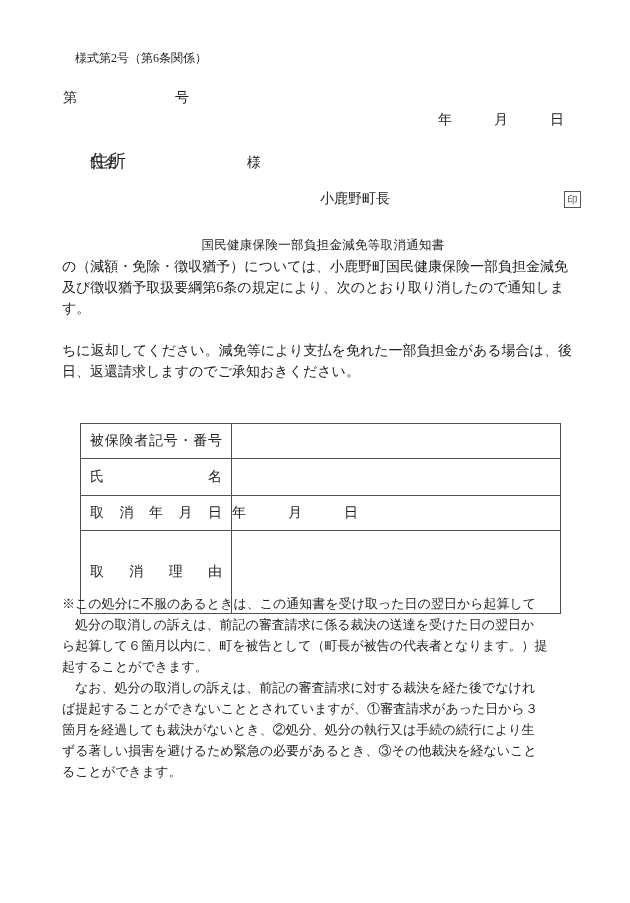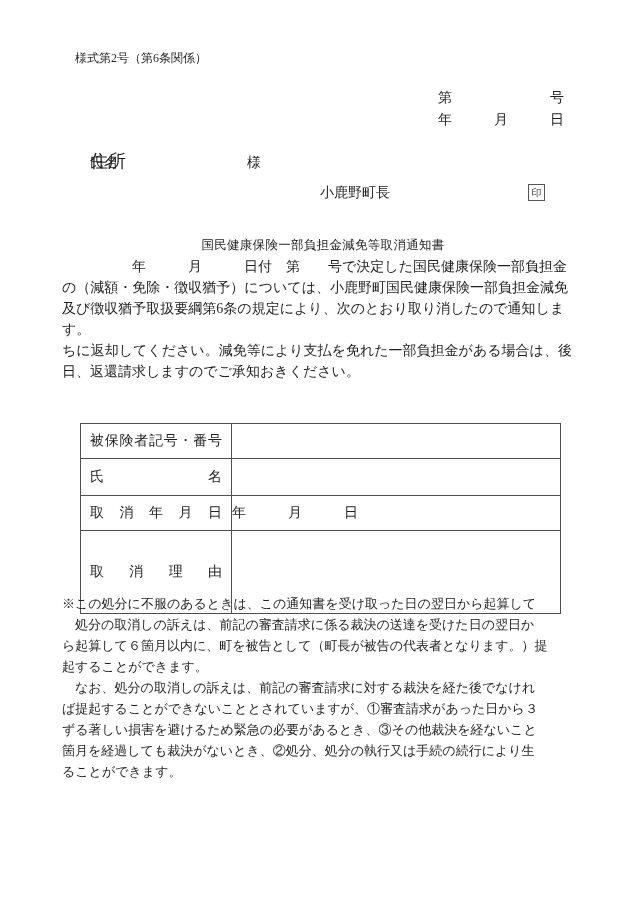--- a/index.html
+++ b/index.html
@@ -2,26 +2,26 @@
 <html><head>
 <meta charset="utf-8">
 <style>
   html,body{margin:0;padding:0;background:#e8e8e8;}
   .page{
     position:relative;width:630px;height:903px;background:#ffffff;
     font-family:"Liberation Serif","DejaVu Serif",serif;color:#1f1f1f;
     overflow:hidden;margin:0 auto;
   }
   .form-code{position:absolute;left:75px;top:50px;font-size:12px;white-space:pre;}
-  .doc-number{position:absolute;left:63px;top:89px;width:501px;text-align:right;font-size:14px;white-space:pre;}
+  .doc-number{position:absolute;left:63px;top:89px;width:501px;text-align:left;font-size:14px;white-space:pre;}
   .date-line{position:absolute;left:63px;top:111px;width:501px;text-align:right;font-size:14px;white-space:pre;}
   .address{position:absolute;left:90px;top:149px;font-size:18px;}
   .name-line{position:absolute;left:90px;top:154px;font-size:14px;}
   .name-line .honorific{display:inline-block;margin-left:129px;}
-  .sender-line{position:absolute;left:320px;top:184px;font-size:14px;display:flex;}
+  .sender-line{position:absolute;left:320px;top:190px;font-size:14px;display:flex;align-items:center;gap:36px;}
   .seal{
     display:inline-block;margin-left:138px;width:15px;height:15px;
     border:1px solid #555;font-size:10px;line-height:15px;text-align:center;color:#3a3a3a;
   }
   .title{position:absolute;left:0;top:229px;width:100%;text-align:center;font-size:12.5px;font-weight:normal;margin:8px;letter-spacing:0.3px;}
   .body-text{position:absolute;left:62px;top:256px;width:507px;font-size:14px;}
   .body-text.p2{top:340px;}
   .tline{height:21px;line-height:21px;white-space:pre;}
   .form-table{
     position:absolute;left:80px;top:423px;width:481px;
@@ -54,21 +54,20 @@
   </div>
 
   <div class="sender-line">
     <span>小鹿野町長</span>
     <span class="seal">印</span>
   </div>
 
   <h1 class="title">国民健康保険一部負担金減免等取消通知書</h1>
 
   <div class="body-text">
-      <div class="tline">　　　　　年　　　月　　　日付　第　　号で決定した国民健康保険一部負担金</div>
       <div class="tline">の（減額・免除・徴収猶予）については、小鹿野町国民健康保険一部負担金減免</div>
       <div class="tline">及び徴収猶予取扱要綱第6条の規定により、次のとおり取り消したので通知しま</div>
       <div class="tline">す。</div>
     </div>
   <div class="body-text p2">
       <div class="tline">ちに返却してください。減免等により支払を免れた一部負担金がある場合は、後</div>
       <div class="tline">日、返還請求しますのでご承知おきください。</div>
     </div>
 
   <table class="form-table">
@@ -124,18 +123,18 @@
     </tbody>
   </table>
 
   <div class="notes">
       <div class="tline">※この処分に不服のあるときは、この通知書を受け取った日の翌日から起算して</div>
       <div class="tline">　処分の取消しの訴えは、前記の審査請求に係る裁決の送達を受けた日の翌日か</div>
       <div class="tline">ら起算して６箇月以内に、町を被告として（町長が被告の代表者となります。）提</div>
       <div class="tline">起することができます。</div>
       <div class="tline">　なお、処分の取消しの訴えは、前記の審査請求に対する裁決を経た後でなけれ</div>
       <div class="tline">ば提起することができないこととされていますが、①審査請求があった日から３</div>
+      <div class="tline">箇月を経過しても裁決がないとき、②処分、処分の執行又は手続の続行により生</div>
       <div class="tline">ずる著しい損害を避けるため緊急の必要があるとき、③その他裁決を経ないこと</div>
-      <div class="tline">箇月を経過しても裁決がないとき、②処分、処分の執行又は手続の続行により生</div>
       <div class="tline">ることができます。</div>
     </div>
 
 </div>
 
 </body></html>

